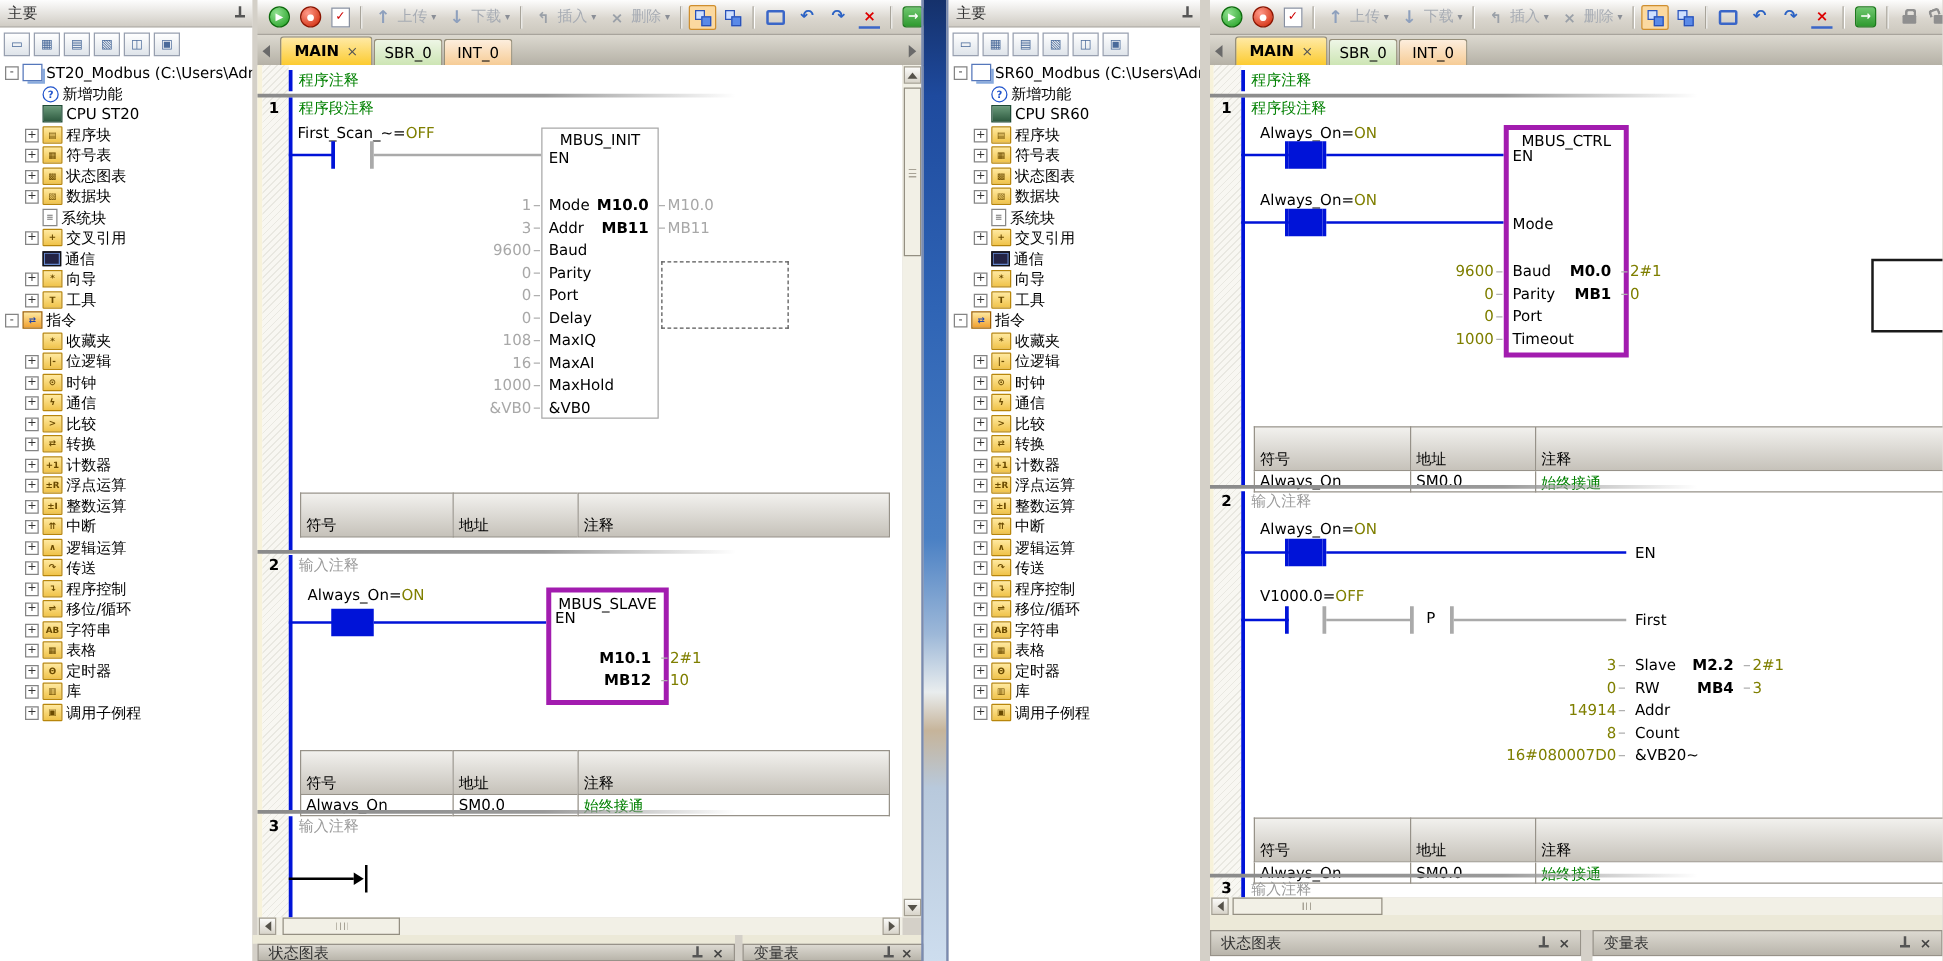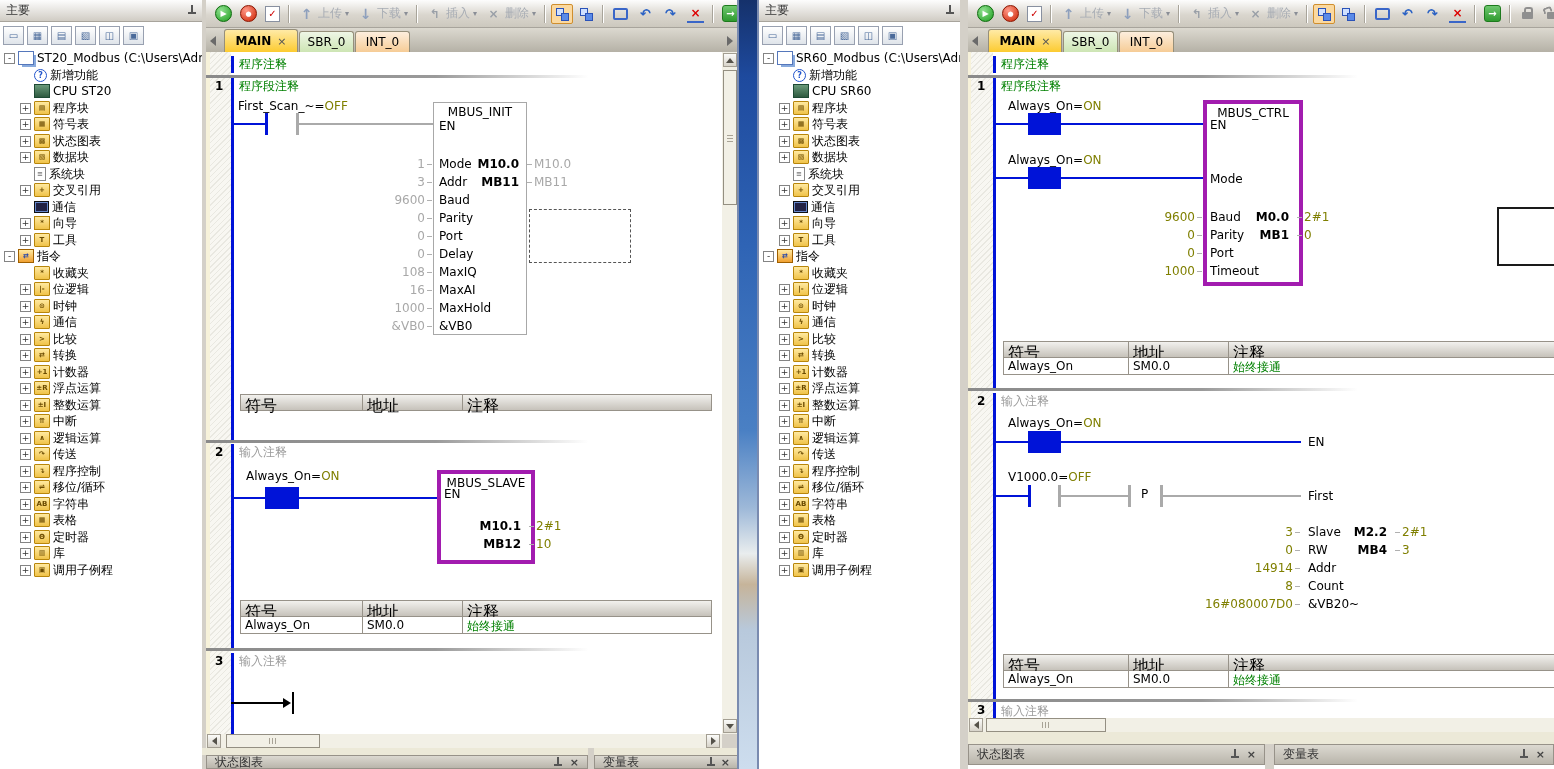--- a/index.html
+++ b/index.html
@@ -86,21 +86,21 @@
   .ti-doc{background:#fff;border:1px solid #888;width:10px;height:12px}
   .ti-doc .tg{color:#777;font-size:7px}
   .ti-monitor{background:#224;border:1px solid #111;width:13px;height:10px;box-shadow:inset 0 0 0 1px #6688cc}
   .ti-wand{background:linear-gradient(#ffe9a0,#f0c34a);border:1px solid #b8860b}
   .ti-instr{background:linear-gradient(#ffe9a0,#f0a030);border:1px solid #a06000}
   .ti-instr .tg{color:#2244aa}
   .tlabel{color:#000}
   
   .stbl{position:absolute}
   .trh{display:flex}
-  .trh span{background:linear-gradient(#f2f1ee,#c6c2ba);border:1px solid #979289;border-right:none;box-sizing:border-box;padding:1px 4px;height:17px;font-size:16px}
+  .trh span{background:linear-gradient(#f2f1ee,#c6c2ba);border:1px solid #979289;border-right:none;box-sizing:border-box;padding:17px 4px;height:17px;font-size:12px}
   .trh span:last-child{border-right:1px solid #979289}
   .trb{display:flex}
   .trb span{background:#fff;border:1px solid #979289;border-top:none;border-right:none;box-sizing:border-box;padding:1px 4px;height:17px;font-size:12px}
   .trb span:last-child{border-right:1px solid #979289}
   .trb span.glast{color:#008000}
   
   .sb-track{position:absolute;background:#f2f0e6}
   .sb-btn{position:absolute;width:14px;height:14px;background:linear-gradient(#fbfbf9,#d8d4ca);border:1px solid #a39e92;box-sizing:border-box;display:flex;align-items:center;justify-content:center}
   .sb-thumb{position:absolute;background:linear-gradient(#fdfdfc,#d4d0c4);border:1px solid #948f82;box-sizing:border-box}
   .grip-h{background-image:repeating-linear-gradient(90deg,#a8a396 0 1px,transparent 1px 3px);background-size:9px 6px;background-repeat:no-repeat;background-position:center}

